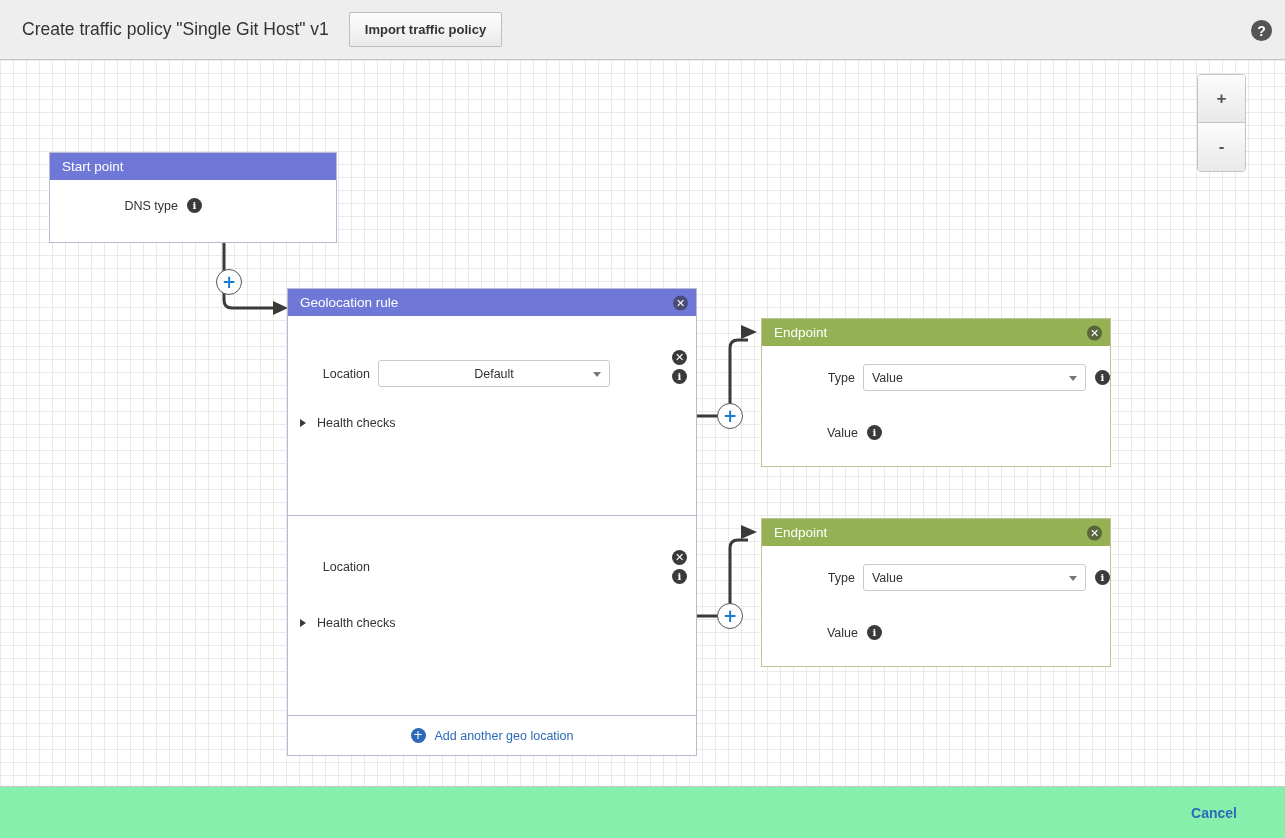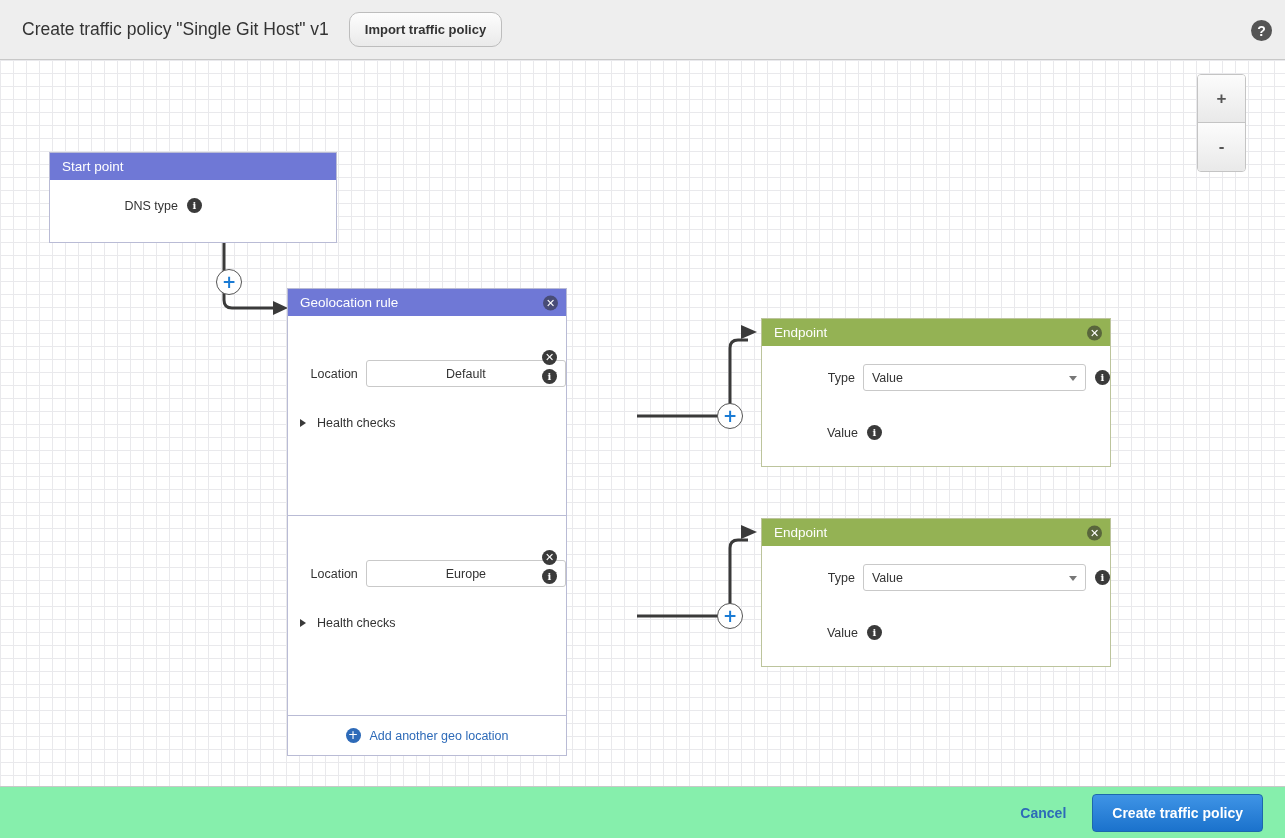--- a/index.html
+++ b/index.html
@@ -24,21 +24,21 @@
     font-size: 17.5px; color: #333; margin-left: 22px;
     white-space: nowrap;
   }
   #import-btn {
     margin-left: 20px;
     font-family: "Liberation Sans", sans-serif;
     font-size: 13px; font-weight: bold; color: #333;
     padding: 9px 15px;
     background: linear-gradient(to bottom, #fdfdfd 0%, #eaeaea 100%);
     border: 1px solid #bdbdbd;
-    border-radius: 10px;
+    border-radius: 2px;
     cursor: pointer;
   }
   #help-icon {
     position: absolute; right: 13px; top: 20px;
     width: 21px; height: 21px; border-radius: 50%;
     background: #555; color: #fff;
     font-size: 14px; font-weight: bold;
     display: flex; align-items: center; justify-content: center;
     cursor: pointer;
   }
@@ -148,21 +148,21 @@
     margin-top: 35px;
   }
   #start-point .node-body { height: 62px; position: relative; }
   #start-point .field-row { position: absolute; left: 0; top: 18px; width: 100%; }
   #start-point .field-label { width: 128px; }
   #start-point .select-box { width: 230px; margin-left: 8px; }
   #start-point .icon-circle { margin-left: 9px; }
 
   
   #geo-rule {
-    left: 287px; top: 228px; width: 280px;
+    left: 287px; top: 228px; width: 410px;
     border: 1px solid #b9bbd5;
   }
   .geo-section {
     position: relative; height: 200px;
     border-bottom: 1px solid #b9bbd5;
   }
   .geo-section .loc-row { position: absolute; left: 0; top: 44px; width: 100%; }
   .geo-section .field-label { width: 82px; }
   .geo-section .select-box { width: 232px; margin-left: 8px; justify-content: center; }
   .geo-section .row-icons {
@@ -283,24 +283,20 @@
       </div>
       <div class="health-row">
         <span class="tri"></span>
         <span>Health checks</span>
       </div>
     </div>
 
     <div class="geo-section">
       <div class="field-row loc-row">
         <span class="field-label">Location</span>
-        <div class="select-box">
-          <span>Europe</span>
-          <span class="caret"></span>
-        </div>
       </div>
       <div class="row-icons">
         <div class="icon-circle x">✕</div>
         <div class="icon-circle">i</div>
       </div>
       <div class="health-row">
         <span class="tri"></span>
         <span>Health checks</span>
       </div>
     </div>
@@ -354,14 +350,13 @@
   </div>
 
   <div class="plus-node" style="left:216px; top:209px;">+</div>
   <div class="plus-node" style="left:717px; top:343px;">+</div>
   <div class="plus-node" style="left:717px; top:543px;">+</div>
 
 </div>
 
 <div id="footer">
   <span id="cancel-link">Cancel</span>
-  <button id="create-btn">Create traffic policy</button>
 </div>
 
 </body></html>

